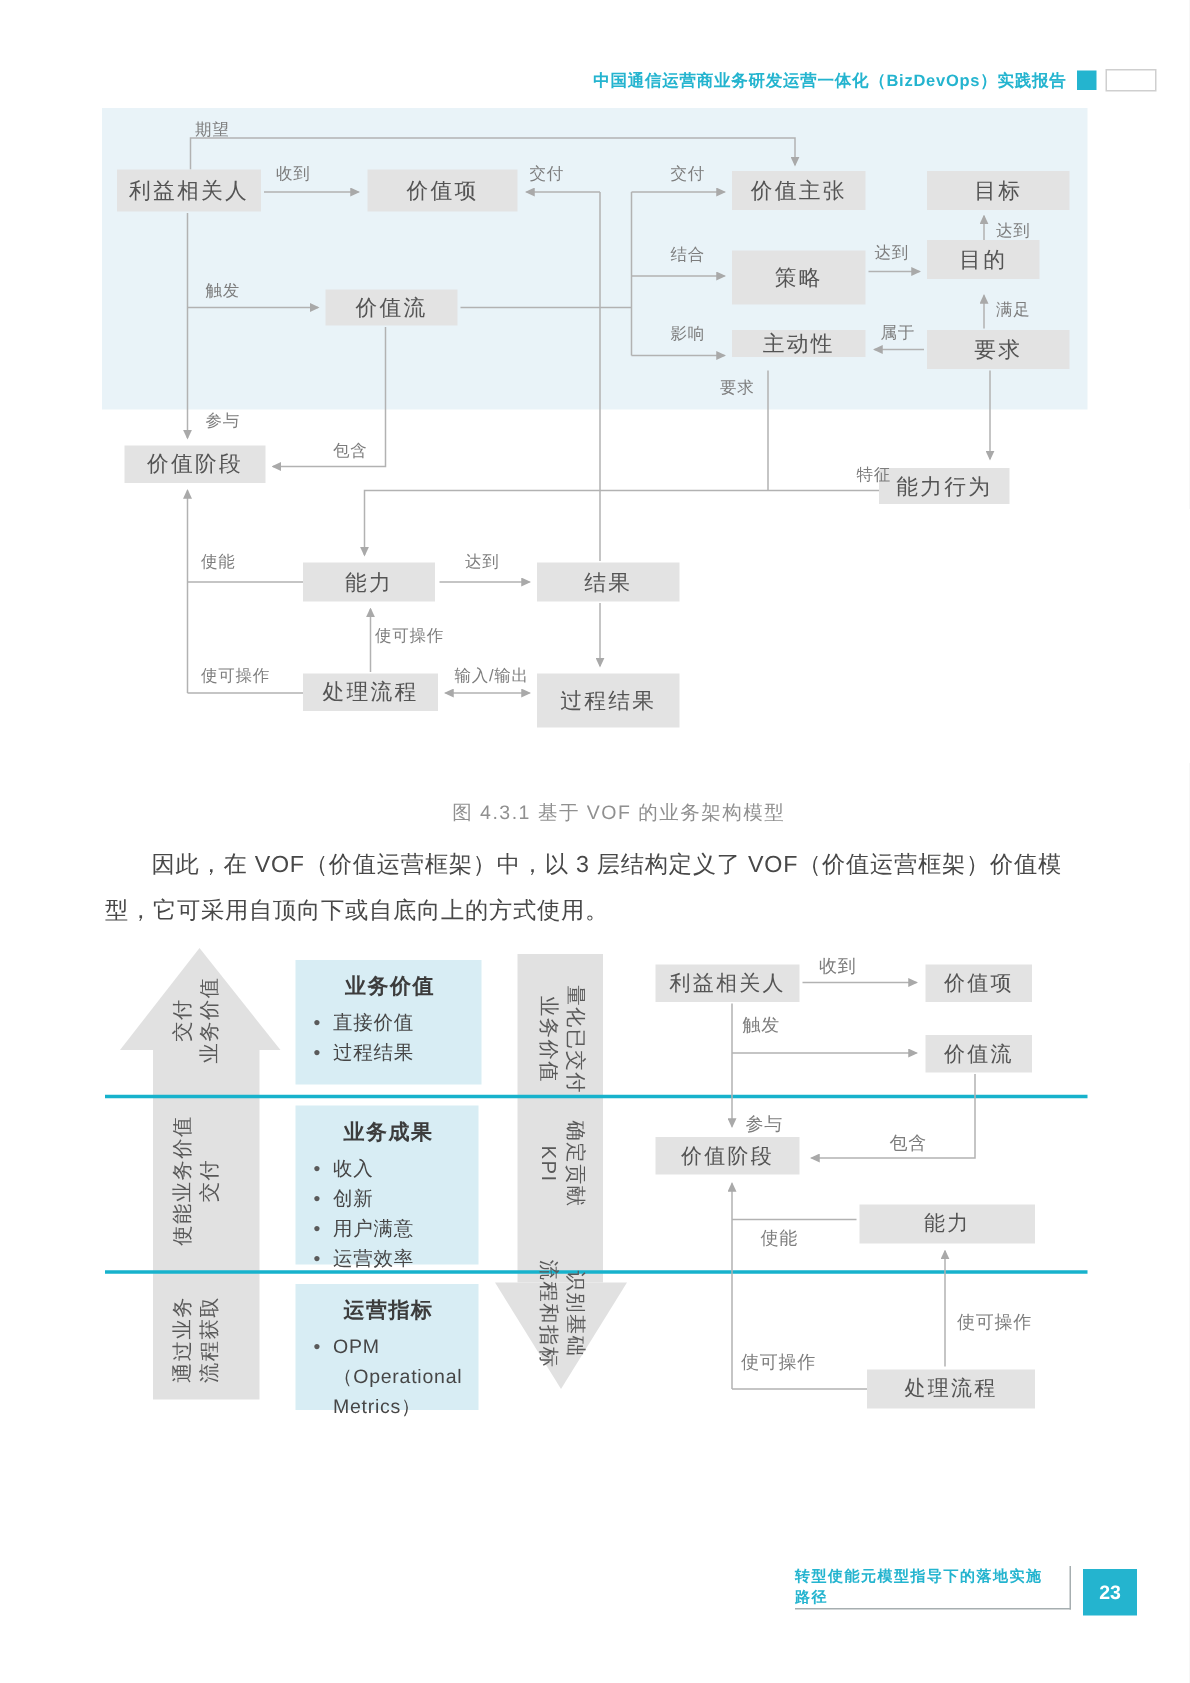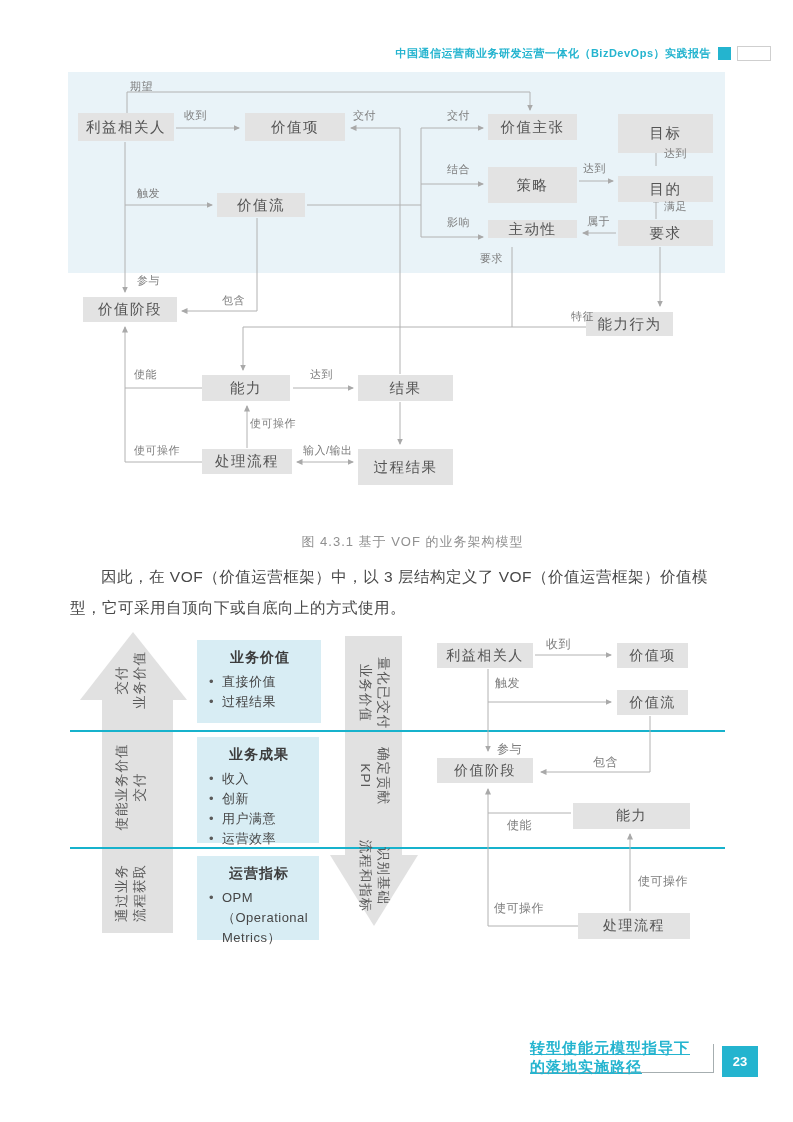--- a/index.html
+++ b/index.html
@@ -20,21 +20,21 @@
   .layer{position:absolute;background:#d8edf4;padding:9px 8px 0 10px;box-sizing:border-box;}
   .layer-title{font-size:14px;font-weight:bold;color:#3c3c3c;text-align:center;letter-spacing:1px;margin-bottom:5px;}
   .b{position:relative;font-size:13px;color:#464646;padding-left:15px;line-height:20px;letter-spacing:0.5px;}
   .b::before{content:"\2022";position:absolute;left:2px;color:#5a5a5a;}
   .vtext{position:absolute;white-space:pre-line;text-align:center;font-size:13.5px;color:#595959;line-height:1.35;
          letter-spacing:1px;transform:translate(-50%,-50%) rotate(-90deg);}
   .vtext.down{transform:translate(-50%,-50%) rotate(90deg);}
   .footer-rule{position:absolute;left:530px;top:1044px;width:184px;height:29px;
                border-right:1px solid #a6aeb0;border-bottom:1px solid #a6aeb0;
                display:flex;align-items:center;justify-content:flex-end;padding-right:14px;box-sizing:border-box;}
-  .footer-text{font-size:15px;font-weight:bold;color:#24b4cf;letter-spacing:1px;text-decoration:underline;}
+  .footer-text{font-size:10px;font-weight:bold;color:#24b4cf;letter-spacing:1px;}
   .footer-page{position:absolute;left:722px;top:1046px;width:36px;height:31px;background:#24b4cf;color:#ffffff;
                font-size:13px;font-weight:bold;display:flex;align-items:center;justify-content:center;}
 </style>
 </head>
 <body>
 
 <div class="page">
 
   <div class="f1bg"></div>
 
@@ -98,23 +98,23 @@
     </g>
   </svg>
 
   <div class="hdr-title">中国通信运营商业务研发运营一体化（BizDevOps）实践报告</div>
   <div class="hdr-sq"></div>
   <div class="hdr-rect"></div>
 
   <div class="node" style="left:78px;top:113px;width:96px;height:28px">利益相关人</div>
   <div class="node" style="left:245px;top:113px;width:100px;height:28px">价值项</div>
   <div class="node" style="left:488px;top:114px;width:89px;height:26px">价值主张</div>
-  <div class="node" style="left:618px;top:114px;width:95px;height:39px">目标</div>
+  <div class="node" style="left:618px;top:114px;width:95px;height:26px">目标</div>
   <div class="node" style="left:488px;top:167px;width:89px;height:36px">策略</div>
-  <div class="node" style="left:618px;top:176px;width:95px;height:26px">目的</div>
+  <div class="node" style="left:618px;top:160px;width:75px;height:26px">目的</div>
   <div class="node" style="left:488px;top:220px;width:89px;height:18px">主动性</div>
   <div class="node" style="left:618px;top:220px;width:95px;height:26px">要求</div>
   <div class="node" style="left:217px;top:193px;width:88px;height:24px">价值流</div>
   <div class="node" style="left:83px;top:297px;width:94px;height:25px">价值阶段</div>
   <div class="node" style="left:586px;top:312px;width:87px;height:24px">能力行为</div>
   <div class="node" style="left:202px;top:375px;width:88px;height:26px">能力</div>
   <div class="node" style="left:358px;top:375px;width:95px;height:26px">结果</div>
   <div class="node" style="left:202px;top:449px;width:90px;height:25px">处理流程</div>
   <div class="node" style="left:358px;top:449px;width:95px;height:36px">过程结果</div>
 

